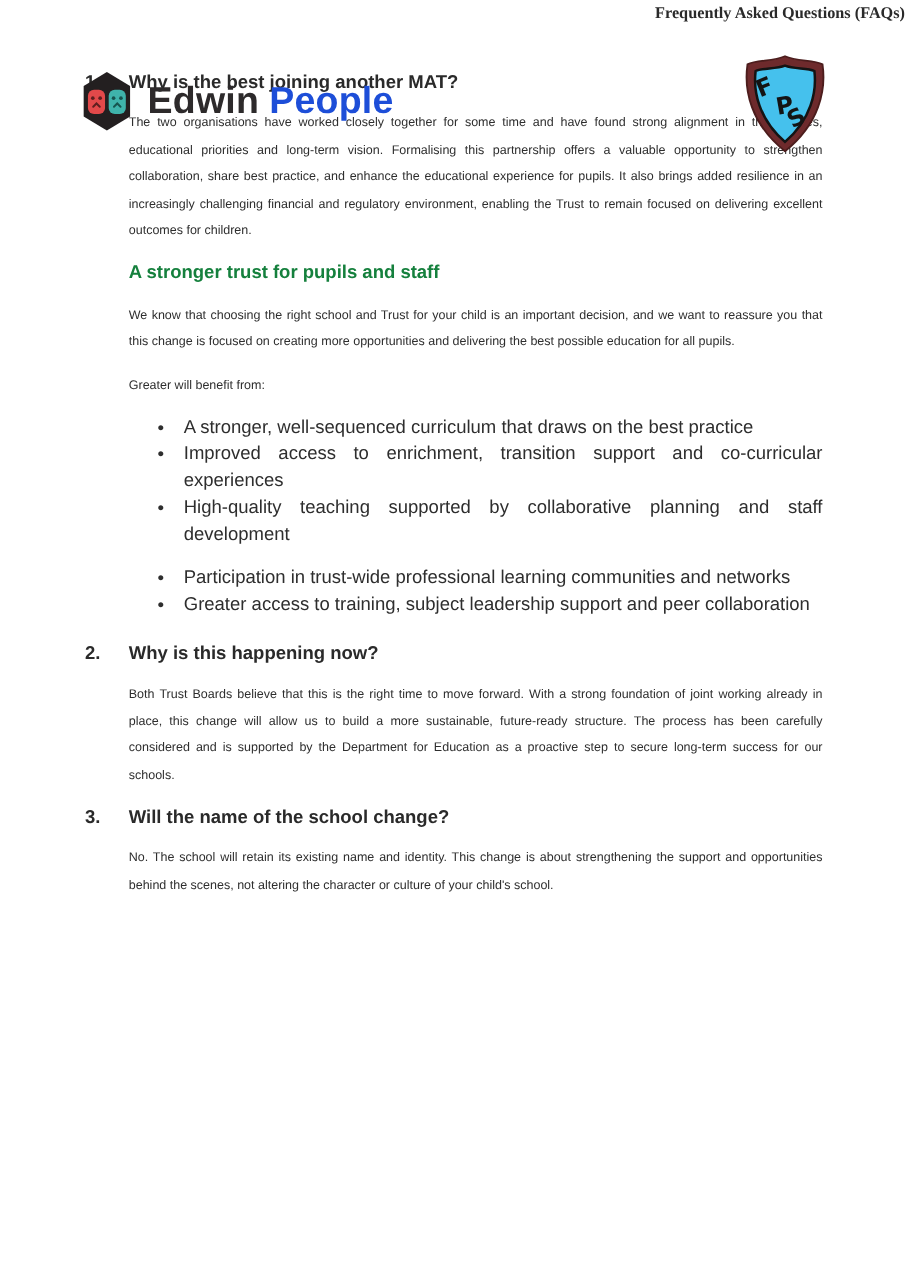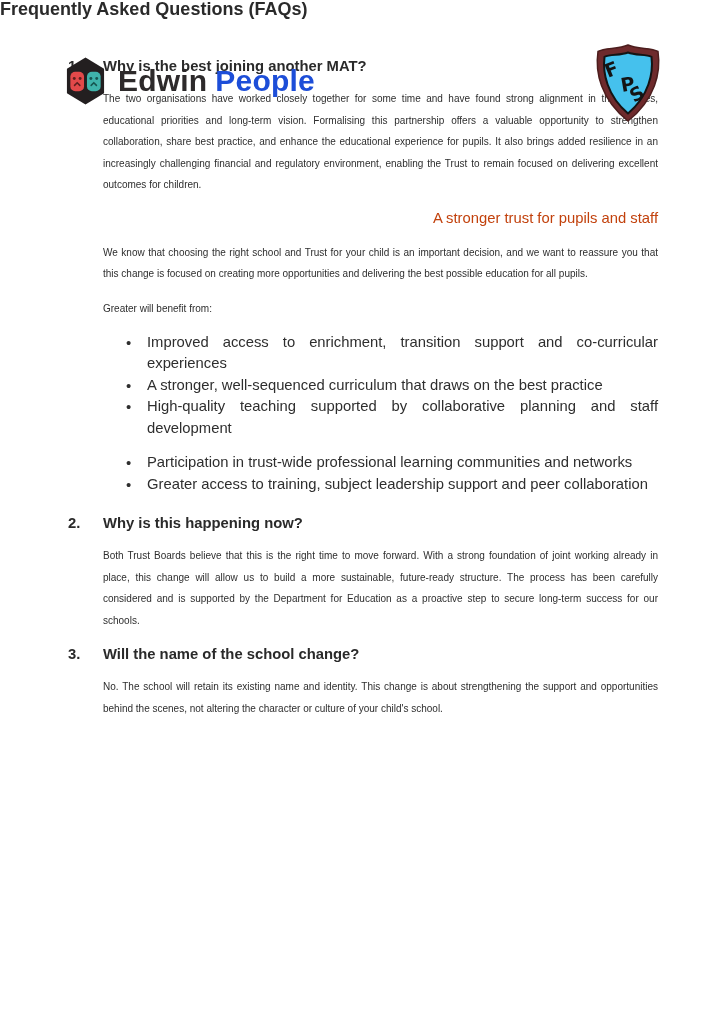--- a/index.html
+++ b/index.html
@@ -28,25 +28,26 @@
   }
   .logo-word1 { color: #2d2a2b; }
   .logo-word2 { color: #1d4ed8; }
   .crest {
     position: absolute; right: 61px; top: 44px;
     width: 70px; height: 78px;
   }
   .crest svg { display: block; }
   
   .doc-title {
-    text-align: left;
-    font-size: 18px; font-weight: bold;
+    text-align: right;
+    font-size: 13px; font-weight: bold;
     color: #2a2a2a;
     margin: 0 0 37px 0;
     line-height: 19px;
+    font-family: Liberation Serif, serif;
   }
   
   .content { padding: 0 66px 0 68px; }
   .faq-heading {
     display: flex;
     font-weight: bold;
     font-size: 14.8px;
     line-height: 21.4px;
     color: #2a2a2a;
     margin: 0 0 11px 0;
@@ -56,23 +57,22 @@
   .faq-body p {
     margin: 0 0 13px 0;
     font-size: 10px;
     line-height: 21.4px;
     text-align: justify;
   }
   .faq-body h3 {
     margin: 6px 0 12px 0;
     font-size: 14.8px;
     line-height: 21.4px;
-    font-weight: normal;
-    color: #c2410c;
-    text-align: right;
+    font-weight: bold;
+    color: #15803d;
   }
   .faq-body ul {
     list-style: none;
     margin: 0 0 13px 0;
     padding: 0 0 0 44px;
   }
   .faq-body ul.tight { margin-bottom: 18px; }
   .faq-body li {
     position: relative;
     font-size: 14.8px;
@@ -130,22 +130,22 @@
       <div class="faq-heading">
         <span class="num">1.</span>
         <span class="q">Why is the best joining another MAT?</span>
       </div>
       <div class="faq-body">
         <p>The two organisations have worked closely together for some time and have found strong alignment in their values, educational priorities and long-term vision. Formalising this partnership offers a valuable opportunity to strengthen collaboration, share best practice, and enhance the educational experience for pupils. It also brings added resilience in an increasingly challenging financial and regulatory environment, enabling the Trust to remain focused on delivering excellent outcomes for children.</p>
         <h3>A stronger trust for pupils and staff</h3>
         <p>We know that choosing the right school and Trust for your child is an important decision, and we want to reassure you that this change is focused on creating more opportunities and delivering the best possible education for all pupils.</p>
         <p>Greater will benefit from:</p>
         <ul>
+          <li>A stronger, well-sequenced curriculum that draws on the best practice</li>
           <li>Improved access to enrichment, transition support and co-curricular experiences</li>
-          <li>A stronger, well-sequenced curriculum that draws on the best practice</li>
           <li>High-quality teaching supported by collaborative planning and staff development</li>
         </ul>
         <ul class="tight">
           <li>Participation in trust-wide professional learning communities and networks</li>
           <li>Greater access to training, subject leadership support and peer collaboration</li>
         </ul>
       </div>
     </div>
 
     <div class="faq-section">

